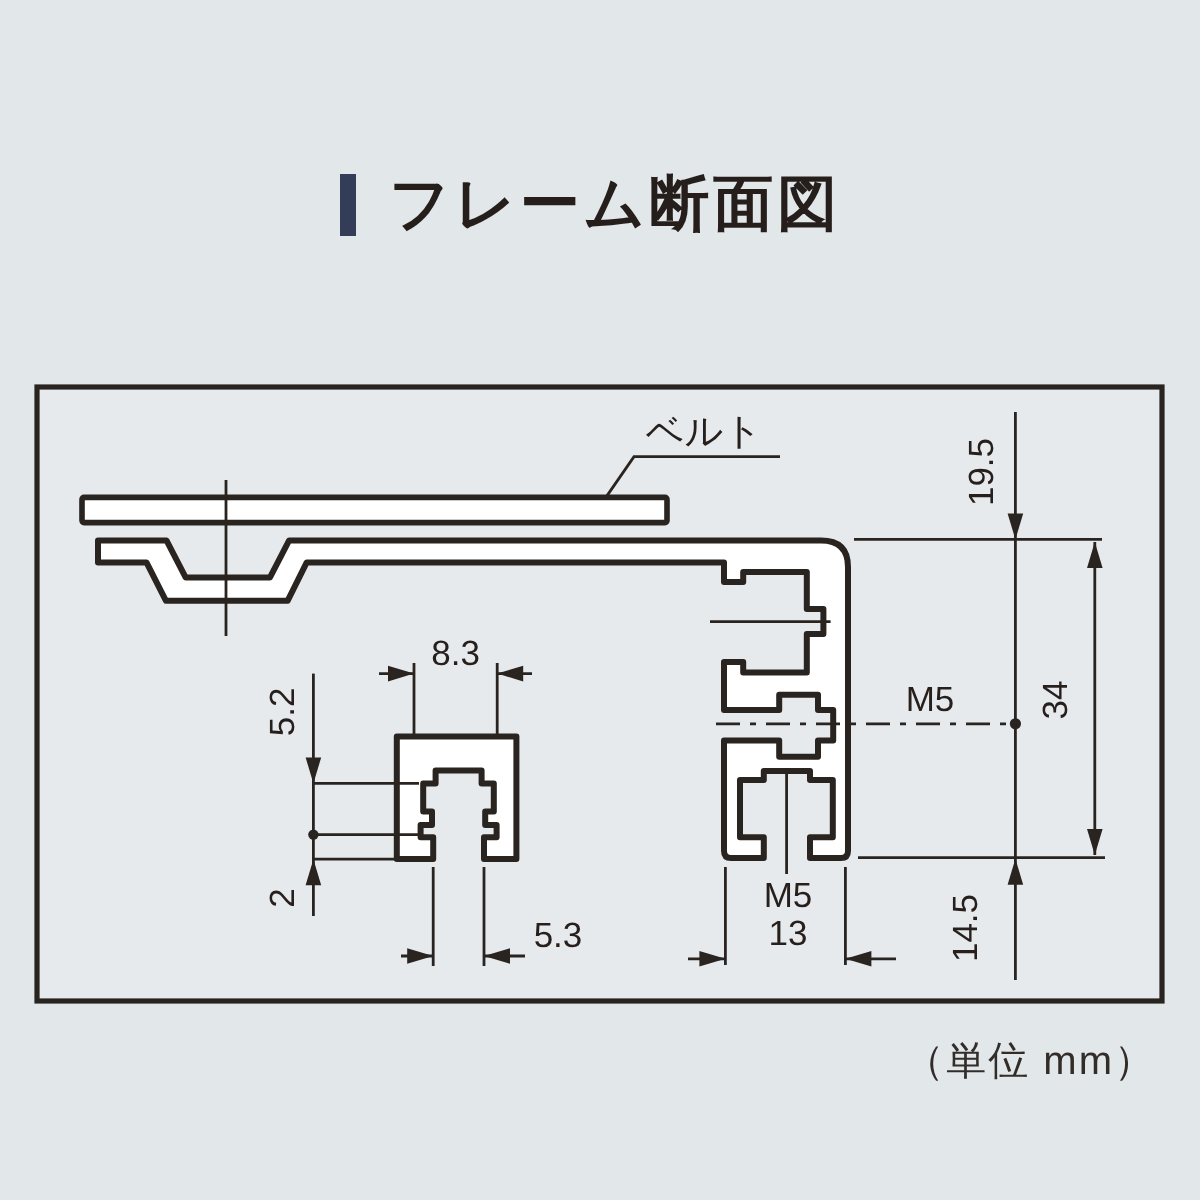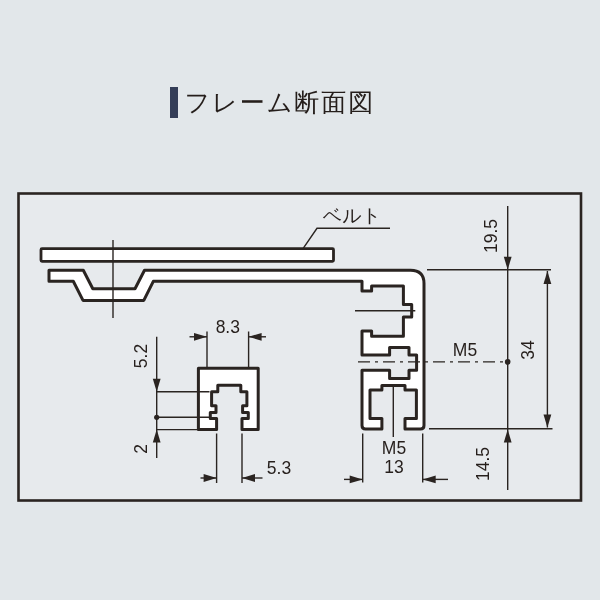--- a/index.html
+++ b/index.html
@@ -13,23 +13,23 @@
   .title-row{
     position:absolute;left:170px;top:87px;
     display:flex;align-items:center;
   }
   .title-bar{
     width:7.5px;height:31px;
     background:#333d57;
     flex:0 0 auto;
   }
   .title-text{
-    margin-left:7px;
-    font-size:25px;
-    font-weight:normal;
+    margin-left:17px;
+    font-size:30px;
+    font-weight:bold;
     letter-spacing:2px;
     line-height:31px;
     color:#251e1b;
     white-space:nowrap;
   }
   .unit-note{
     position:absolute;
     right:22px;top:517px;
     font-size:20px;
     color:#332d2a;
@@ -127,13 +127,14 @@
     <text transform="translate(147,449) rotate(-90)" text-anchor="middle">2</text>
     <text x="279" y="473.5" text-anchor="middle">5.3</text>
     <text x="465" y="355.5" text-anchor="middle">M5</text>
     <text x="394" y="453.5" text-anchor="middle">M5</text>
     <text x="394" y="472.5" text-anchor="middle">13</text>
     <text transform="translate(496.5,236) rotate(-90)" text-anchor="middle">19.5</text>
     <text transform="translate(533.5,350) rotate(-90)" text-anchor="middle">34</text>
     <text transform="translate(488.5,464) rotate(-90)" text-anchor="middle">14.5</text>
   </svg>
 
+  <div class="unit-note">（単位 mm）</div>
 </div>
 
 </body></html>

